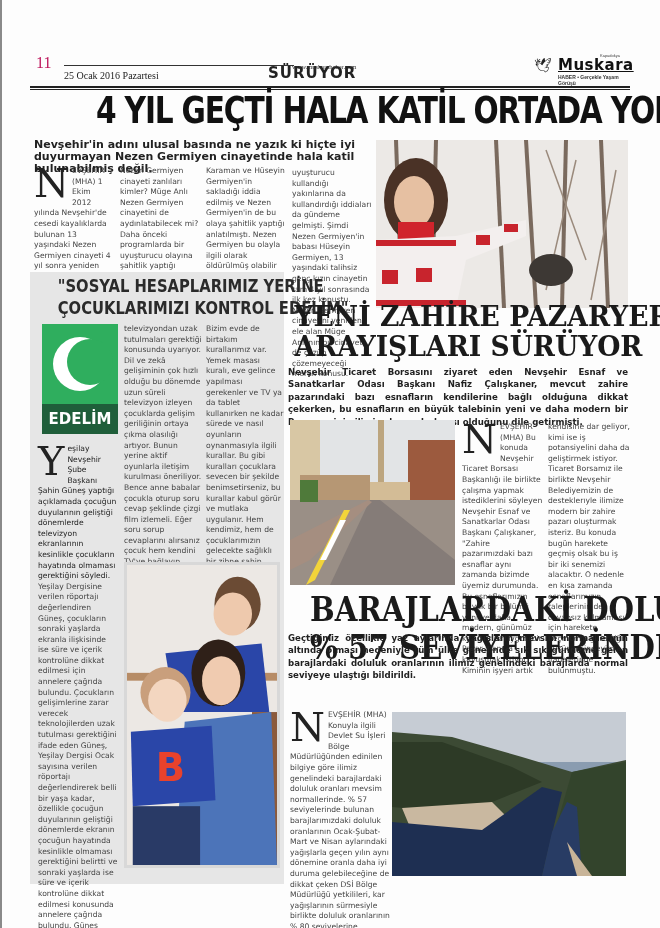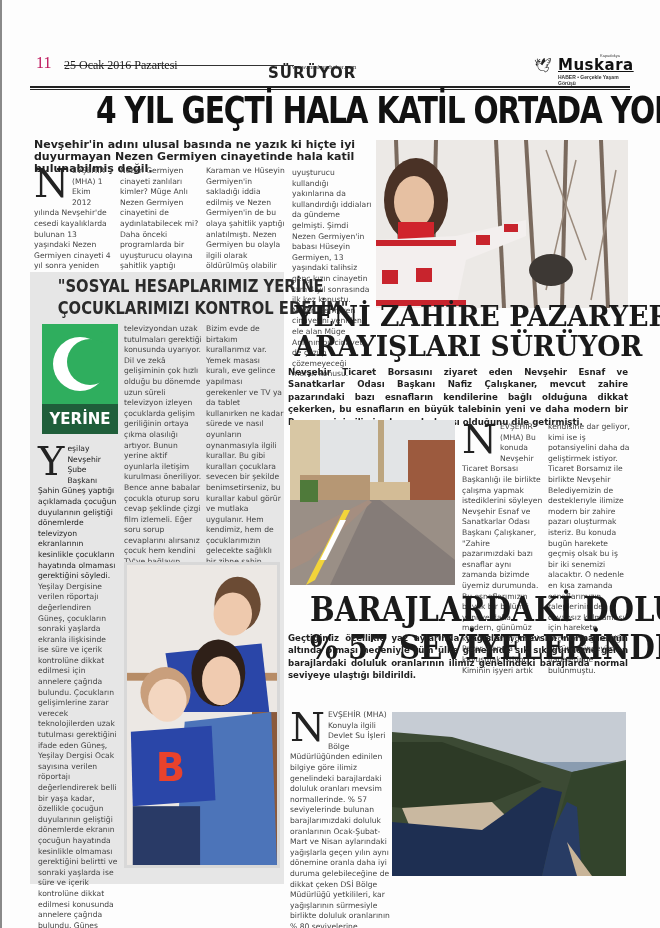--- a/index.html
+++ b/index.html
@@ -4,21 +4,21 @@
 <style>
   * { box-sizing: border-box; margin: 0; padding: 0; }
   html, body { width: 660px; height: 928px; background: #fdfdfd; overflow: hidden; }
   body { position: relative; font-family: "Liberation Sans", sans-serif; color: #222; }
   .frame-left { position: absolute; left: 0; top: 0; width: 2px; height: 928px; background: #8a8a8a; }
   .page { position: absolute; left: 30px; top: 44px; width: 600px; height: 842px; }
 
   
   .masthead { position: absolute; left: 0; top: 6px; width: 600px; height: 36px; }
   .page-num { position: absolute; left: 6px; top: 4px; font-family: "Liberation Serif", serif; font-weight: normal; font-size: 16px; color: #be185d; }
-  .date { position: absolute; left: 34px; top: 8px; font-family: "Liberation Serif", serif; font-size: 12px; color: #222; }
+  .date { position: absolute; left: 34px; top: 20px; font-family: "Liberation Serif", serif; font-size: 10px; color: #222; }
   .mh-line { position: absolute; left: 34px; top: 15px; width: 230px; height: 1px; background: #333; }
   .section { position: absolute; left: 238px; top: 14px; font-family: "DejaVu Sans", sans-serif; font-weight: bold; font-size: 15px; letter-spacing: 1px; color: #222; }
   .website { position: absolute; left: 262px; top: 13px; font-family: "Liberation Serif", serif; font-size: 6.5px; color: #333; }
   .logo { position: absolute; right: 0; top: 3px; width: 96px; height: 30px; }
   .logo-icon { position: absolute; left: 0; top: 4px; font-size: 14px; color: #222; }
   .logo-text { position: absolute; left: 24px; top: 3px; font-family: "DejaVu Sans", sans-serif; font-weight: bold; font-size: 15px; color: #111; letter-spacing: 0.5px; text-decoration: underline; }
   .logo-kicker { position: absolute; left: 66px; top: 0; font-size: 4px; color: #444; }
   .logo-sub { position: absolute; left: 24px; top: 21px; font-size: 5px; font-weight: bold; color: #333; }
   .rule-double { position: absolute; left: 0; top: 42px; width: 600px; height: 4px; border-top: 2px solid #222; border-bottom: 1px solid #222; }
 
@@ -115,21 +115,21 @@
       <div>ÇOCUKLARIMIZI KONTROL EDELİM"</div>
     </div>
 
     <div class="yesilay-logo">
       <div class="ylogo-top">
         <svg viewBox="0 0 76 80" width="76" height="80">
           <circle cx="38" cy="40" r="27" fill="#ffffff"></circle>
           <circle cx="48" cy="38" r="23" fill="#2fae5e"></circle>
         </svg>
       </div>
-      <div class="ylogo-bottom">YERİNE</div>
+      <div class="ylogo-bottom">EDELİM</div>
     </div>
 
     <div class="body-col" style="left:8px; top:172px; width:80px;">
       <span class="dropcap">Y</span><span class="lede-bold">eşilay Nevşehir Şube Başkanı Şahin Güneş yaptığı açıklamada çocuğun duyularının geliştiği dönemlerde televizyon ekranlarının kesinlikle çocukların hayatında olmaması gerektiğini söyledi.</span><span> Yeşilay Dergisine verilen röportajı değerlendiren Güneş, çocukların sonraki yaşlarda ekranla ilişkisinde ise süre ve içerik kontrolüne dikkat edilmesi için annelere çağrıda bulundu. Çocukların gelişimlerine zarar verecek teknolojilerden uzak tutulması gerektiğini ifade eden Güneş, Yeşilay Dergisi Ocak sayısına verilen röportajı değerlendirerek belli bir yaşa kadar, özellikle çocuğun duyularının geliştiği dönemlerde ekranın çocuğun hayatında kesinlikle olmaması gerektiğini belirtti ve sonraki yaşlarda ise süre ve içerik kontrolüne dikkat edilmesi konusunda annelere çağrıda bulundu. Güneş açıklamasında "Uzun süreli televizyon izleyen çocuklarda gelişim geriliği sıklıkla görülen sorunlar arasında yer alıyor. Uzmanlar, çocukların 2 yaşına kadar mümkün olduğunca</span>
     </div>
     <div class="body-col" style="left:94px; top:52px; width:78px;">televizyondan uzak tutulmaları gerektiği konusunda uyarıyor. Dil ve zekâ gelişiminin çok hızlı olduğu bu dönemde uzun süreli televizyon izleyen çocuklarda gelişim geriliğinin ortaya çıkma olasılığı artıyor. Bunun yerine aktif oyunlarla iletişim kurulması öneriliyor. Bence anne babalar çocukla oturup soru cevap şeklinde çizgi film izlemeli. Eğer soru sorup cevaplarını alırsanız çocuk hem kendini TV'ye bağlayıp etrafla ilgisini azaltmaz, hem de izlediği şeyin ne anlatmak istediğini alabilir. Çocukların gelişimi için evde bir dizi kurallarla hareket edilmeli. Çocuklar komut almayı sever.</div>
     <div class="body-col" style="left:176px; top:52px; width:78px;">Bizim evde de birtakım kurallarımız var. Yemek masası kuralı, eve gelince yapılması gerekenler ve TV ya da tablet kullanırken ne kadar sürede ve nasıl oyunların oynanmasıyla ilgili kurallar. Bu gibi kuralları çocuklara sevecen bir şekilde benimsetirseniz, bu kurallar kabul görür ve mutlaka uygulanır. Hem kendimiz, hem de çocuklarımızın gelecekte sağlıklı bir zihne sahip olabilmeleri için kendi sosyal hesaplarımızda boşa vakit harcamaktansa çocuklarımızla bol bol verimli vakit geçirerek onların gelişimine katkı sağlamak çok daha önemli." Haber: Ali Çamur</div>
 
     <div class="photo" style="left:94px; top:290px; width:156px; height:306px; border:3px solid #d8d8d8;">
       <svg viewBox="0 0 156 306" preserveAspectRatio="none">

